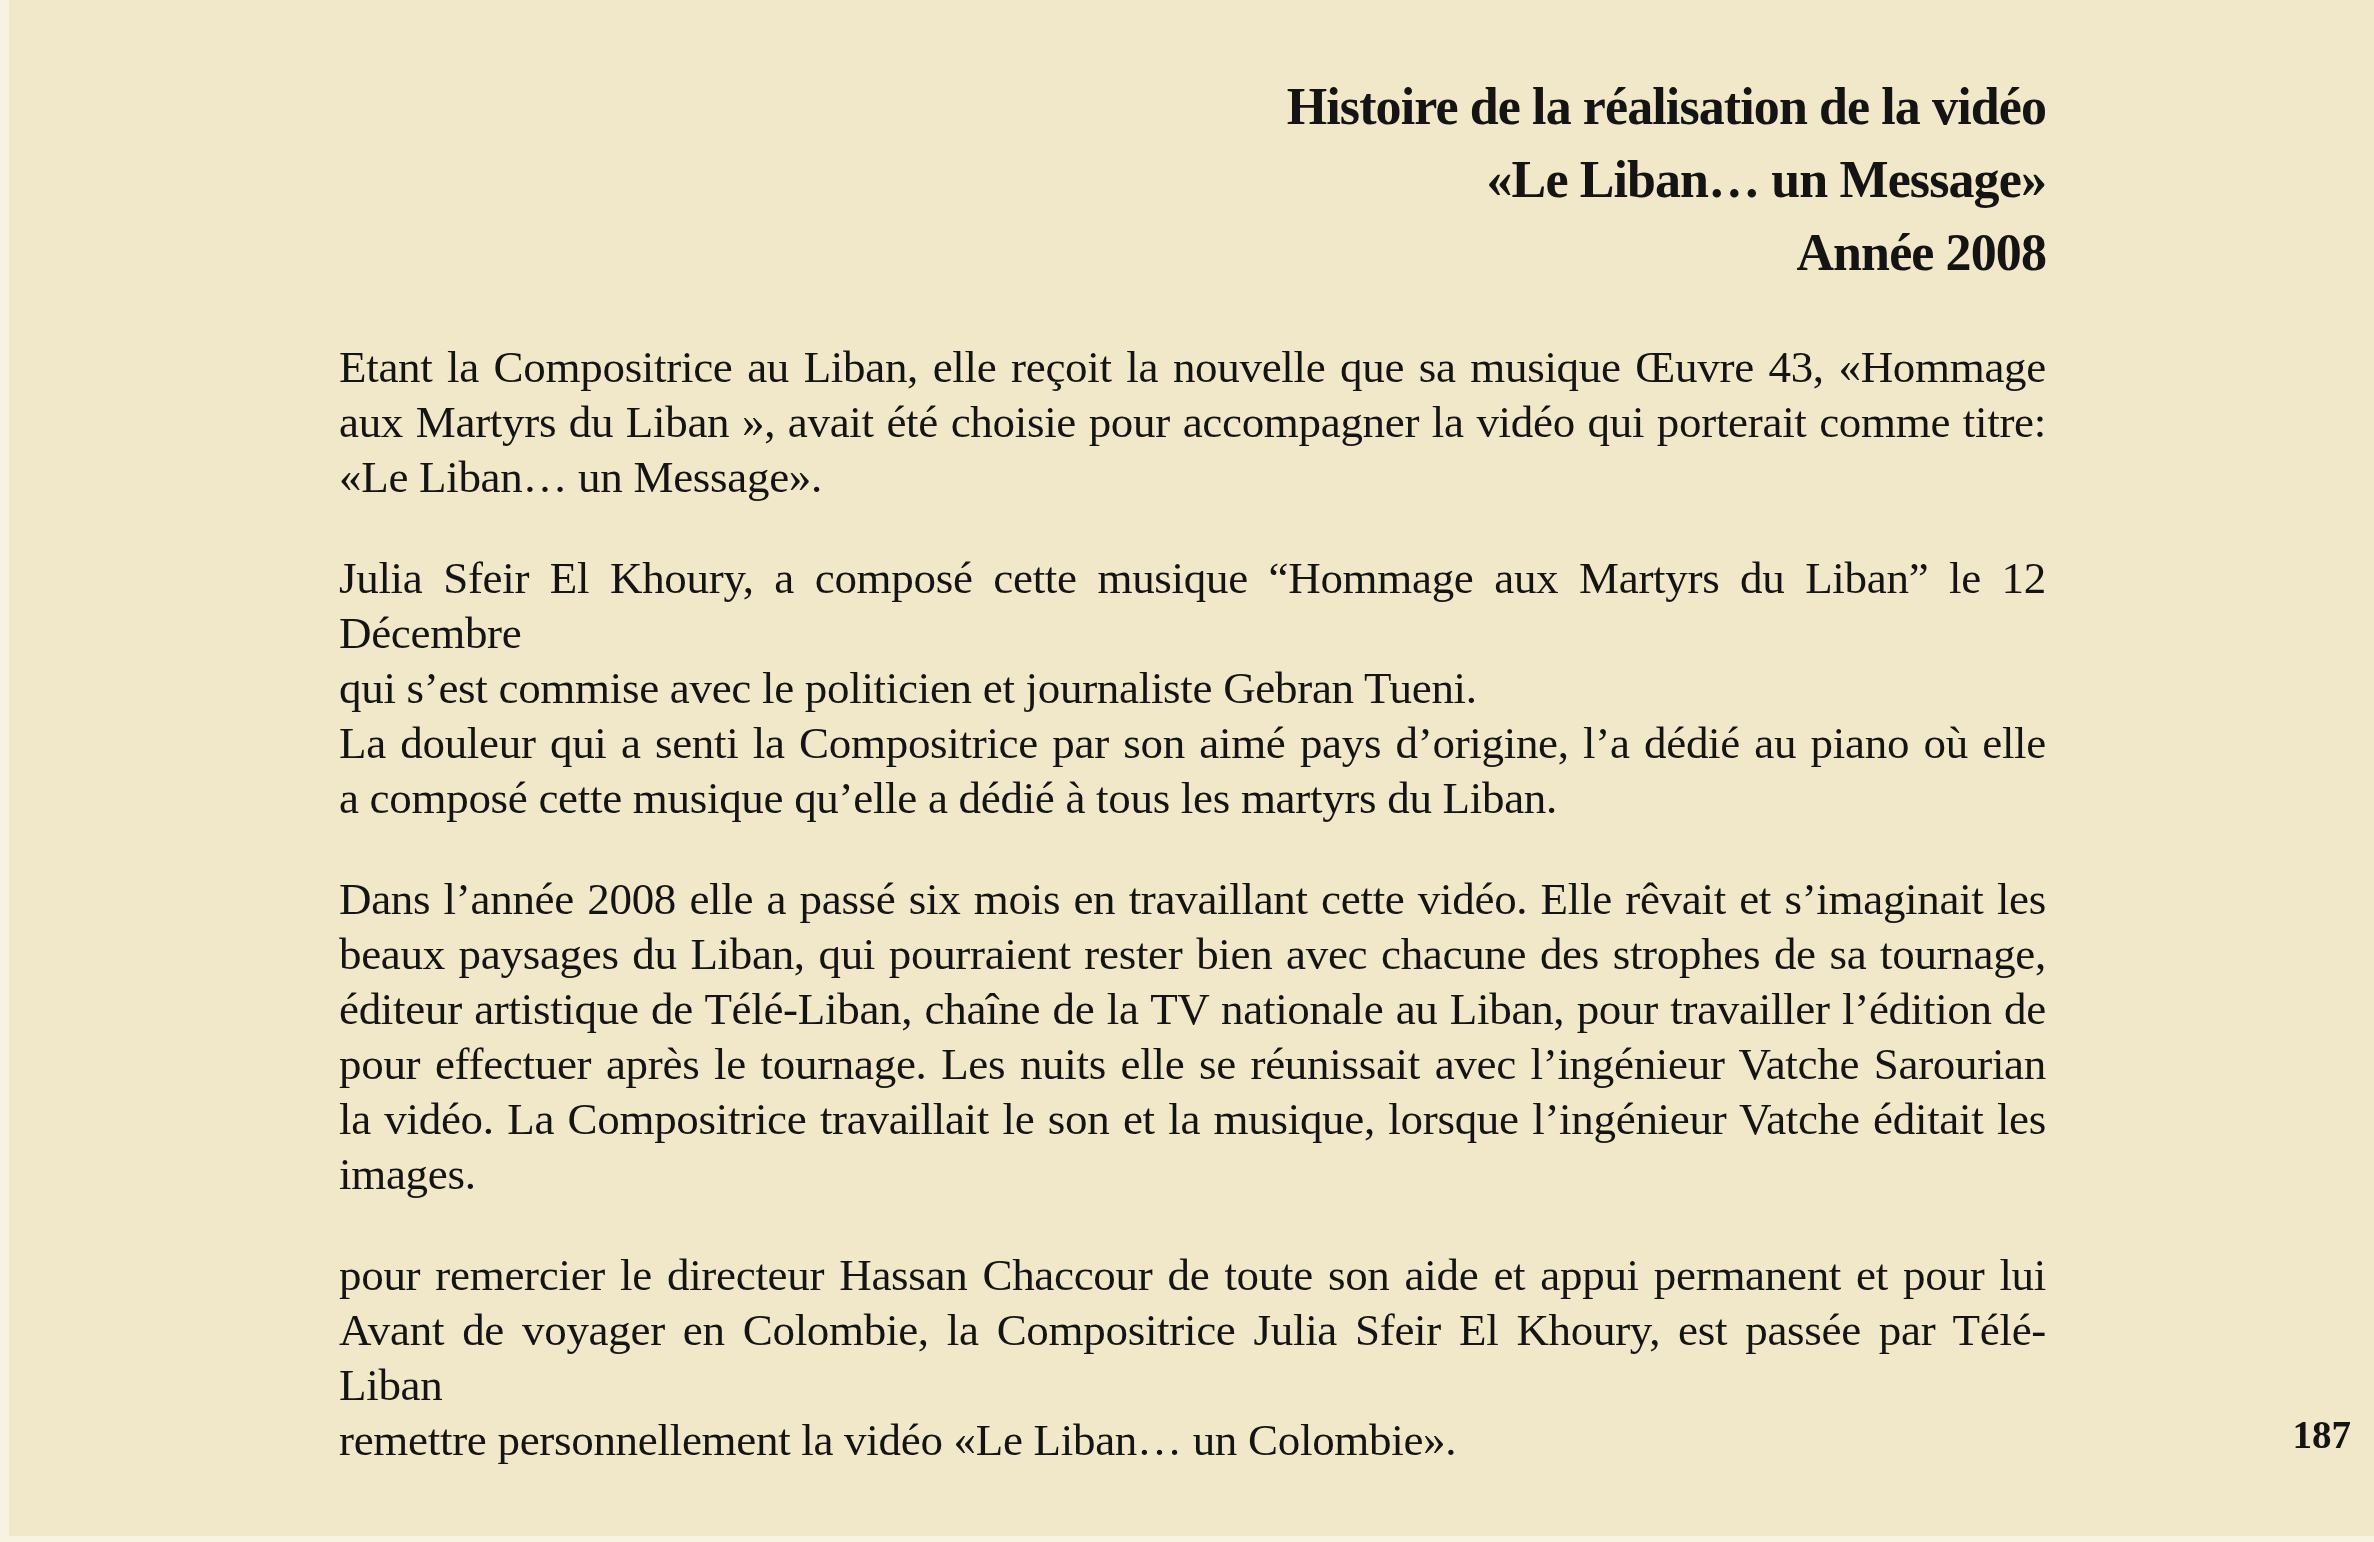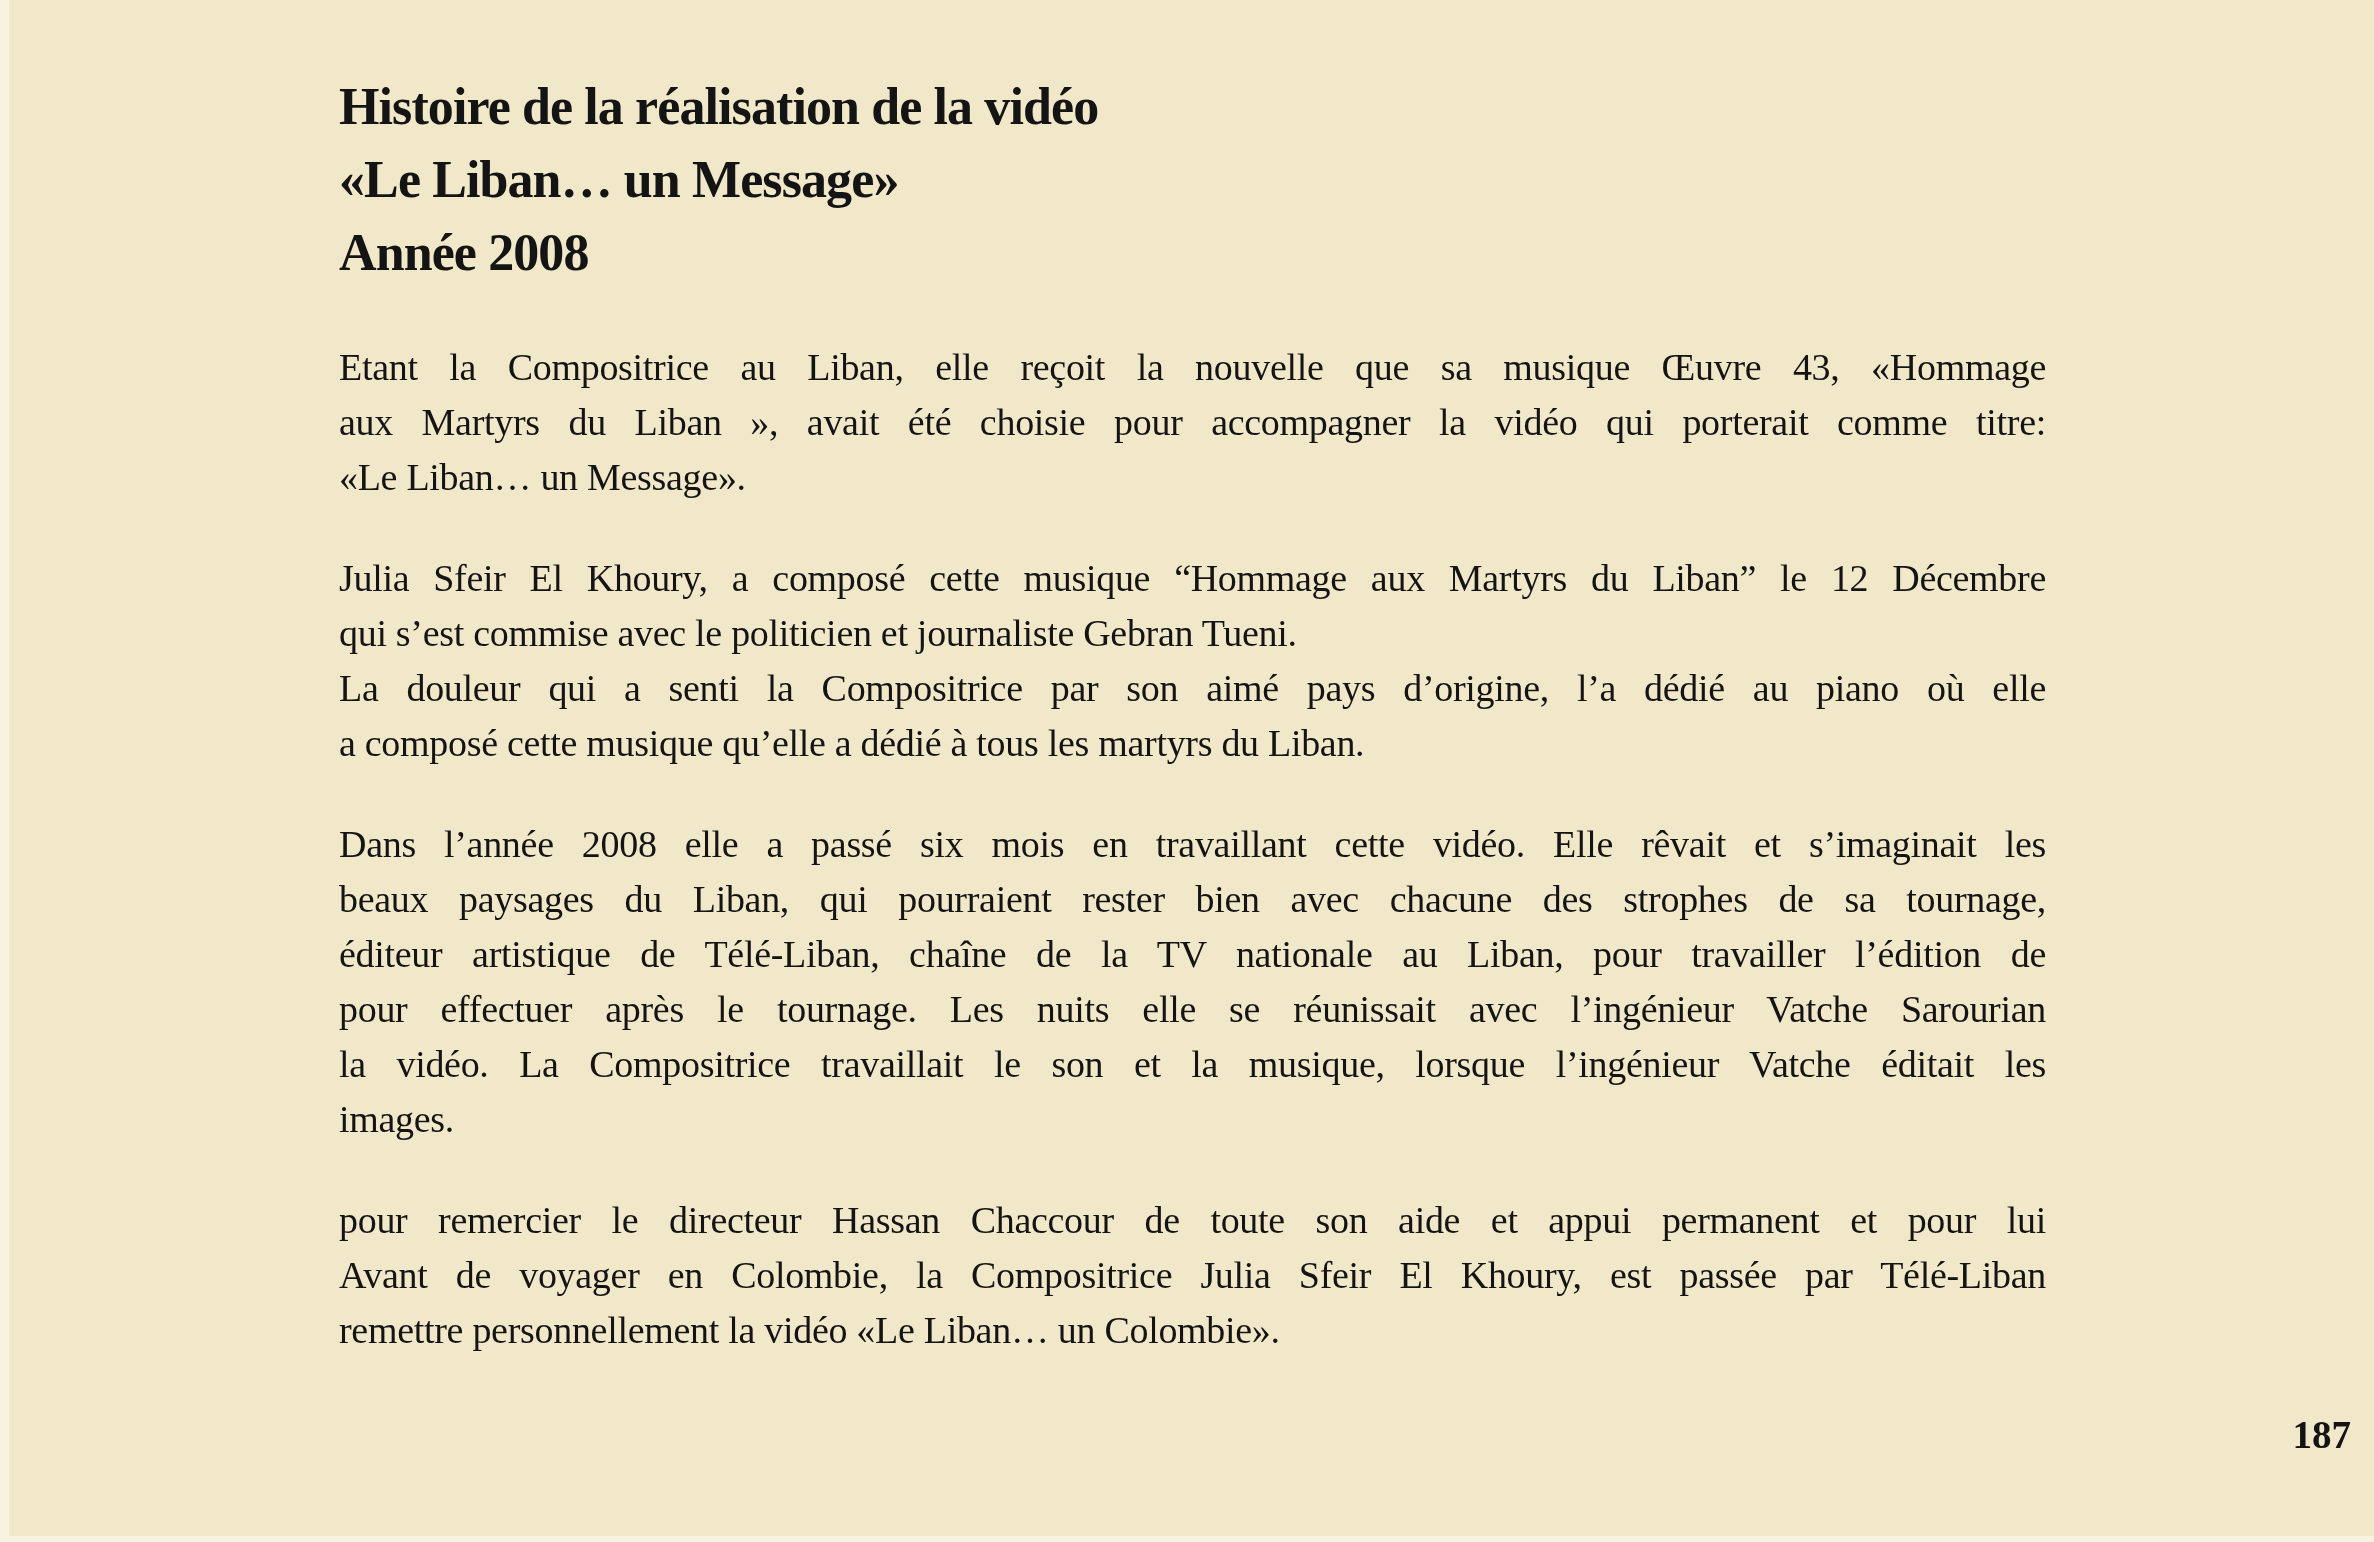--- a/index.html
+++ b/index.html
@@ -22,29 +22,29 @@
     width: 100%; height: 7.4px;
     background: #f8f2e0;
   }
   .content {
     position: absolute;
     left: 339px;
     top: 70px;
     width: 1707px;
   }
   .title {
-    text-align: left;
+    text-align: right;
     font-weight: bold;
     font-size: 52px;
     line-height: 73px;
     letter-spacing: -0.9px;
   }
   .body-par {
     margin-top: 46px;
-    font-size: 38px;
+    font-size: 45px;
     line-height: 55px;
     letter-spacing: -0.3px;
   }
   .first-par { margin-top: 51px; }
   .ln {
     text-align: justify;
     text-align-last: justify;
     text-justify: inter-word;
   }
   .ln-last { text-align: left; }

